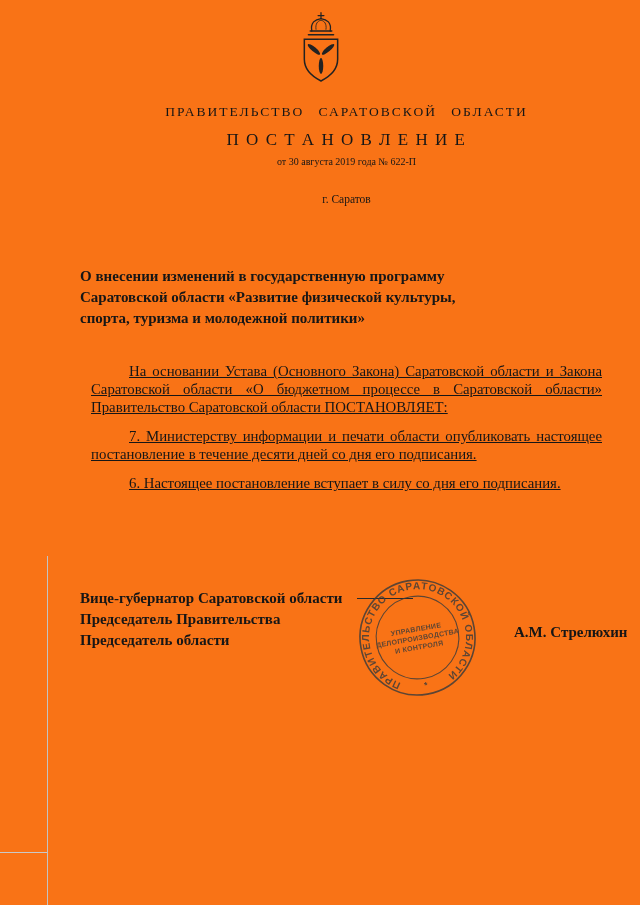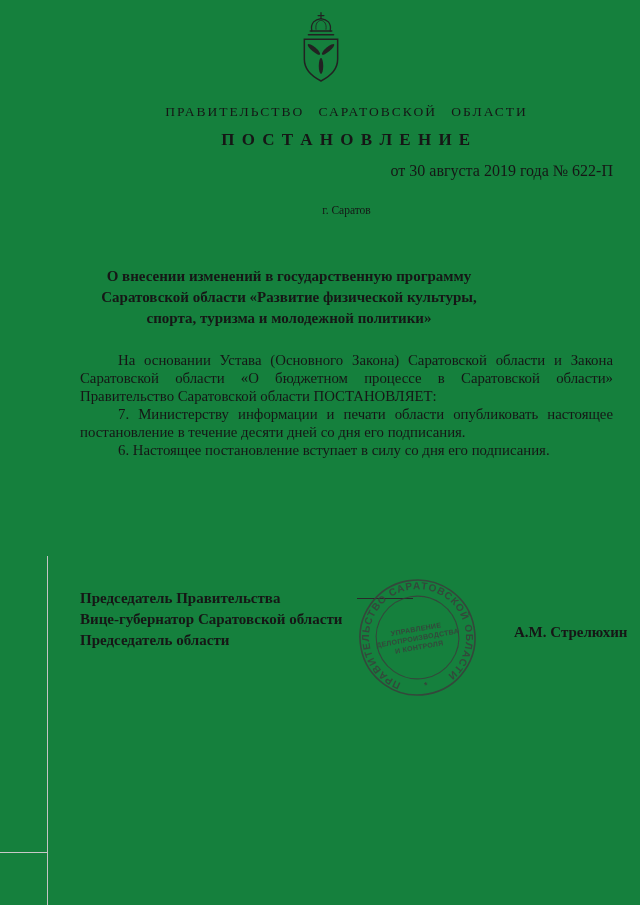--- a/index.html
+++ b/index.html
@@ -4,40 +4,40 @@
 <style>
   * { margin:0; padding:0; box-sizing:border-box; }
   html,body { width:640px; height:905px; }
   body {
     background:#ffffff;
     font-family:"Liberation Serif", serif;
     color:#161616;
     position:relative;
     overflow:hidden;
   }
-  .page { position:absolute; inset:0; background:#15803d; }
+  .page { position:absolute; inset:0; background:#f97316; }
 
   .emblem { position:absolute; left:296px; top:11px; width:50px; height:76px; }
 
   .center-band { position:absolute; left:80px; width:533px; text-align:center; }
   .org-name  { top:104px; font-size:13.5px; letter-spacing:2px; word-spacing:9px; }
-  .doc-type  { top:130px; font-size:17px; font-weight:bold; letter-spacing:1.5px; }
-  .date-line { top:162px; font-size:16px;text-align:right; }
-  .city-line { top:193px; font-size:11.5px;margin-top:11px; }
+  .doc-type  { top:130px; font-size:17px; font-weight:normal; letter-spacing:1.5px; }
+  .date-line { top:156px; font-size:10px; }
+  .city-line { top:193px; font-size:11.5px; }
 
   .doc-title {
     position:absolute; left:80px; top:266px; width:418px;
-    font-size:15px; font-weight:bold; line-height:1.4;text-align:center;
+    font-size:15px; font-weight:bold; line-height:1.4;
   }
 
   .doc-body {
     position:absolute; left:80px; top:351px; width:533px;
     font-size:14.8px; line-height:1.22; text-align:justify;
   }
-  .doc-body p { text-indent:38px; margin:0; }
+  .doc-body p { text-indent:38px; margin:11px;text-decoration:underline; }
 
   .sig-left {
     position:absolute; left:80px; top:588px; width:300px;
     font-size:15px; font-weight:bold; line-height:1.4;
   }
   .sig-dash {
     position:absolute; left:357px; top:598px; width:56px; height:0;
     border-top:1.6px solid #2a2a2a;
   }
   .sig-name {
@@ -94,22 +94,22 @@
 
   <div class="doc-title">О внесении изменений в государственную программу Саратовской области «Развитие физической культуры, спорта, туризма и молодежной политики»</div>
 
   <div class="doc-body">
     <p>На основании Устава (Основного Закона) Саратовской области и Закона Саратовской области «О бюджетном процессе в Саратовской области» Правительство Саратовской области ПОСТАНОВЛЯЕТ:</p>
     <p>7. Министерству информации и печати области опубликовать настоящее постановление в течение десяти дней со дня его подписания.</p>
     <p>6. Настоящее постановление вступает в силу со дня его подписания.</p>
   </div>
 
   <div class="sig-left">
+    <div>Вице-губернатор Саратовской области</div>
     <div>Председатель Правительства</div>
-    <div>Вице-губернатор Саратовской области</div>
     <div>Председатель области</div>
   </div>
 
   <div class="sig-dash"></div>
 
   <div class="stamp">
     <svg viewBox="0 0 120 120">
       <circle class="ring" cx="60" cy="60" r="57" stroke-width="1.6"></circle>
       <circle class="ring" cx="60" cy="60" r="41" stroke-width="1.1"></circle>
       <defs>

